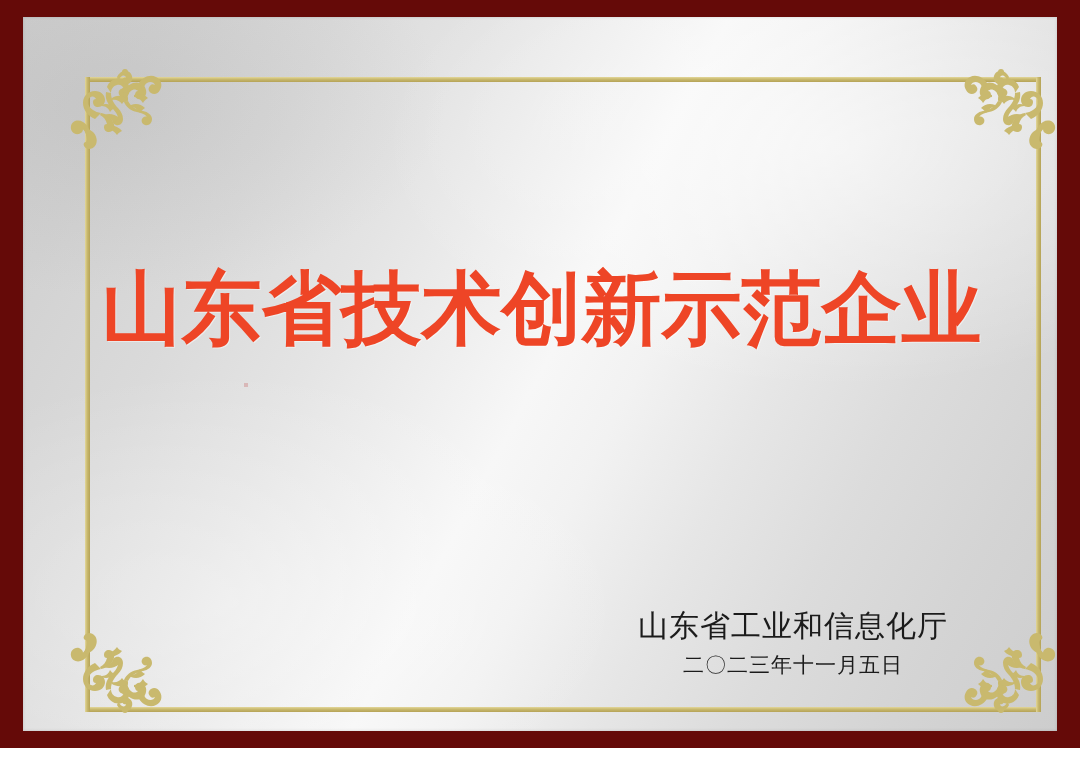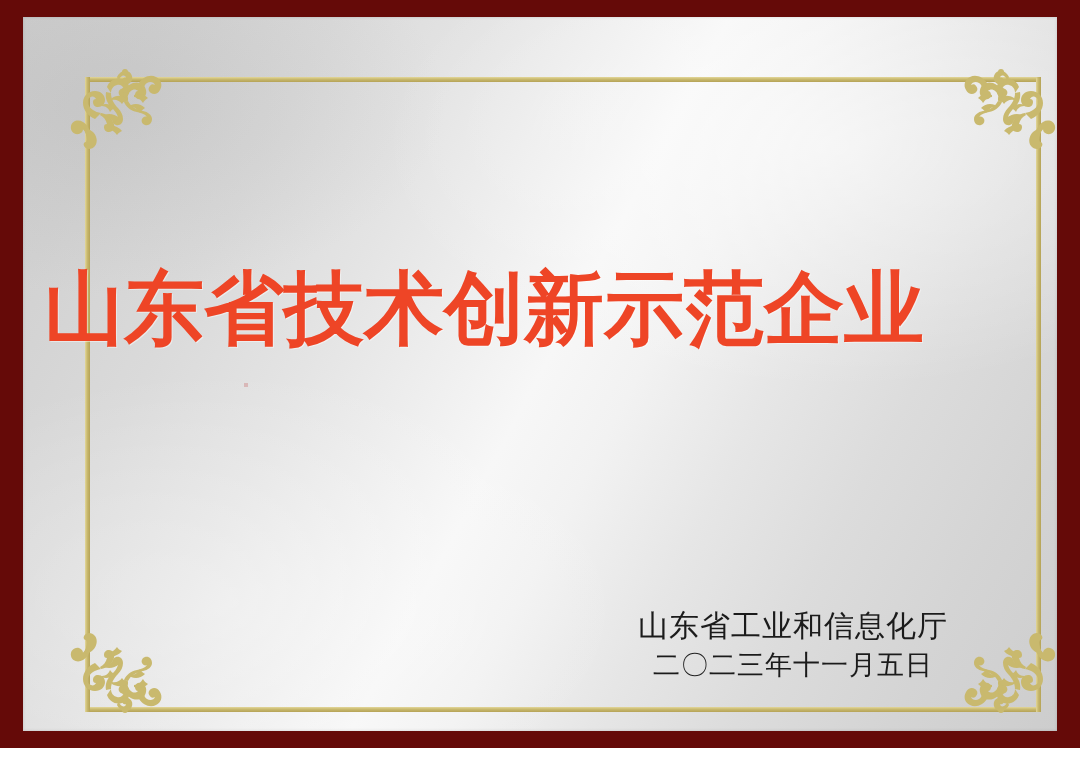--- a/index.html
+++ b/index.html
@@ -94,20 +94,21 @@
   #corner-ornament-tr { left: 924px; top: 36px;  transform: scaleX(-1); }
   #corner-ornament-bl { left: 38px;  top: 594px; transform: scaleY(-1); }
   #corner-ornament-br { left: 924px; top: 594px; transform: scale(-1,-1); }
 
   
   #plaque-title {
     position: absolute;
     left: 0;
     right: 18px;
     top: 247px;
+    text-align: center;
     font-family: "DejaVu Sans", "Liberation Sans", sans-serif;
     font-weight: 700;
     font-size: 80px;
     line-height: 90px;
     letter-spacing: 0px;
     color: #ee4526;
     white-space: nowrap;
     text-shadow: 1px 1px 0 rgba(255,255,255,0.45);
     padding-left: 21px;
   }
@@ -123,21 +124,21 @@
     font-family: "DejaVu Sans", "Liberation Sans", sans-serif;
     margin-top: 13px;
   }
   #signature-agency {
     font-size: 30px;
     line-height: 36px;
     letter-spacing: 1px;
     white-space: nowrap;
   }
   #signature-date {
-    font-size: 27px;
+    font-size: 21px;
     line-height: 34px;
     letter-spacing: 1px;
     margin-top: 4px;
     white-space: nowrap;
     text-align: center;
   }
 
   
   #speck-artifact {
     position: absolute;

